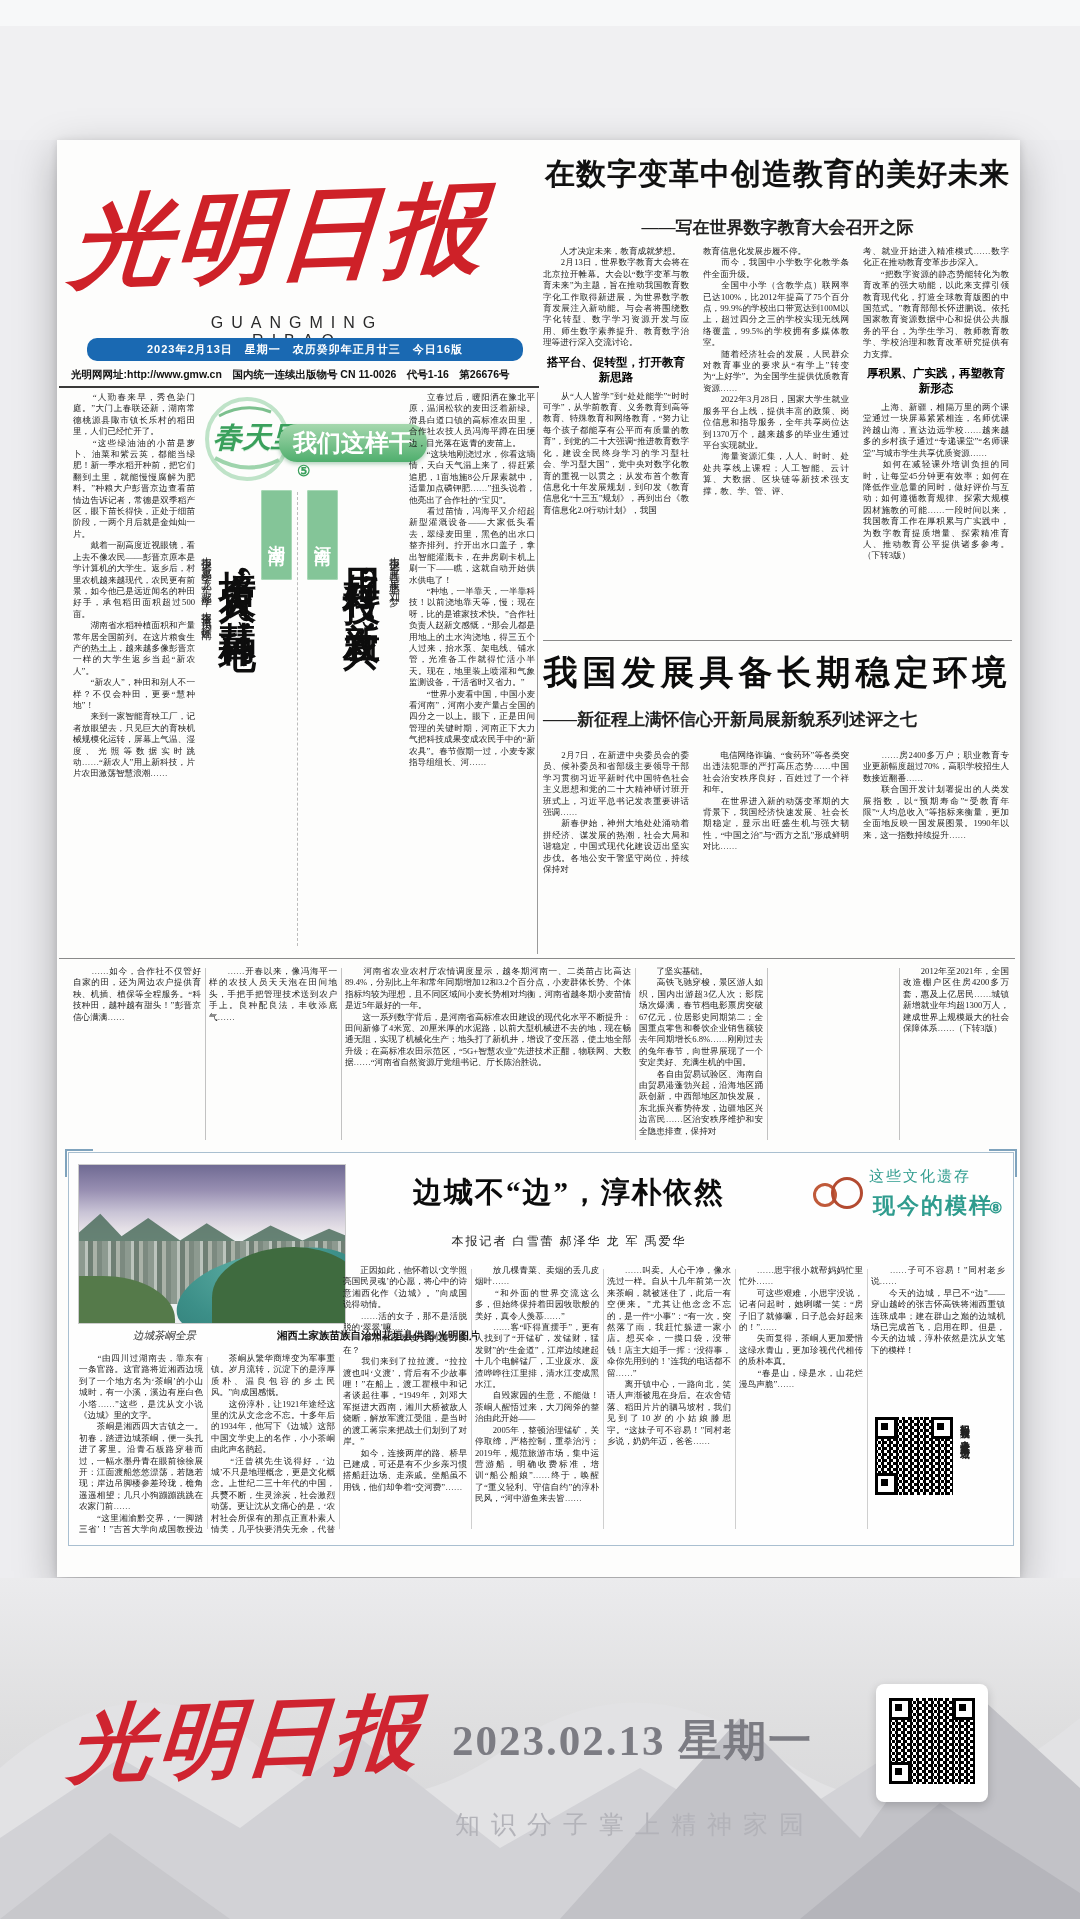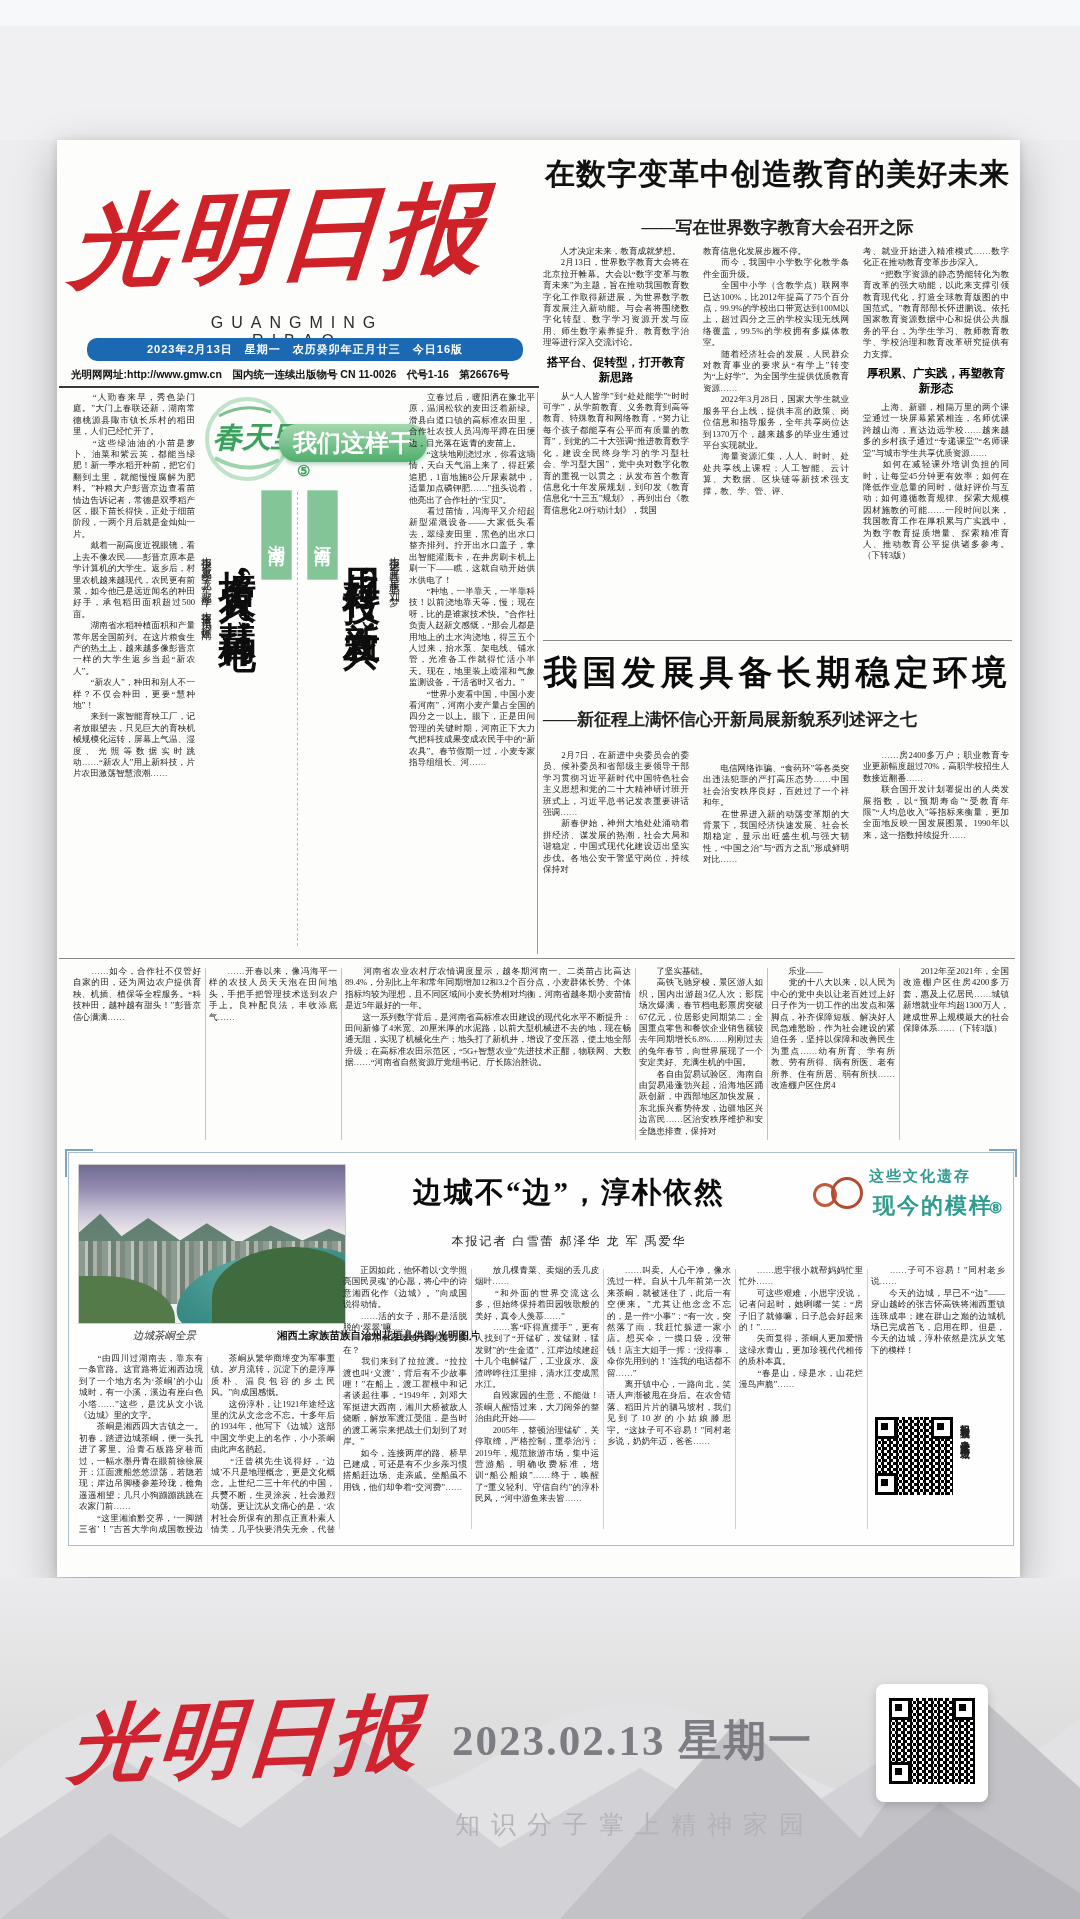--- a/index.html
+++ b/index.html
@@ -30,21 +30,21 @@
   .badge-pill{background:linear-gradient(180deg,#a6d8ae,#4fae6d);color:#fff;font-size:24px;font-weight:900;border-radius:18px;padding:3px 14px;margin-left:4px;white-space:nowrap;box-shadow:0 2px 4px rgba(60,140,90,.4);}
   .badge-num{color:#3aa05c;font-size:15px;font-weight:700;}
   .a2-title{left:486px;top:510px;width:469px;text-align:center;font-size:34px;font-weight:700;letter-spacing:5px;color:#0c0c0c;}
   .a2-sub{left:486px;top:568px;width:469px;text-align:left;font-size:17px;font-weight:700;color:#222;}
   .box{left:11px;top:1012px;width:944px;height:392px;border:1px solid #a9bfd0;background:#fefefe;}
   .corner{width:26px;height:26px;border:2px solid #7fa3bd;}
   .corner.tl{left:-4px;top:-4px;border-right:none;border-bottom:none;}
   .corner.tr{right:-4px;top:-4px;border-left:none;border-bottom:none;}
   .box-title{left:260px;top:20px;width:480px;text-align:center;font-size:29px;font-weight:700;color:#0b0b0b;letter-spacing:2px;}
   .box-byline{left:260px;top:80px;width:480px;text-align:center;font-size:12px;color:#222;letter-spacing:2px;font-family:"Liberation Serif",serif;}
-  .badge2-l1{color:#2f9c8e;font-size:15px;font-weight:700;letter-spacing:2px;}
+  .badge2-l1{color:#2f9c8e;font-size:15px;font-weight:400;letter-spacing:2px;}
   .badge2-l2{color:#2f9c8e;font-size:22px;font-weight:900;letter-spacing:2px;}
   .cloud{width:54px;height:40px;position:relative;}
   .cloud i{position:absolute;border:3px solid #c05a3a;border-radius:50%;}
   .photo{left:10px;top:12px;width:266px;height:158px;overflow:hidden;background:#cfd3e2;box-shadow:0 0 0 1px #ccc;}
   .ph-sky{position:absolute;inset:0;background:linear-gradient(180deg,#6f6a93 0%,#988fb2 16%,#c9c4d6 30%,#e4dfe6 40%,#eef0f2 48%);}
   .ph-mtn{position:absolute;left:0;top:24%;width:100%;height:34%;background:#4e6e5e;opacity:.85;clip-path:polygon(0 100%,0 55%,8% 20%,16% 62%,26% 28%,38% 70%,48% 38%,60% 75%,72% 42%,84% 70%,94% 48%,100% 60%,100% 100%);}
   .ph-town{position:absolute;left:0;top:48%;width:100%;height:40%;background:repeating-linear-gradient(90deg,#8d9a90 0 6px,#bcc4bd 6px 9px,#6f7f74 9px 14px,#aab2a8 14px 18px,#7c8a80 18px 23px);}
   .ph-river{position:absolute;left:36%;top:56%;width:72%;height:52%;background:radial-gradient(ellipse at 45% 10%,#5fb0a6 0%,#3c8f88 55%,#2f7a74 100%);border-radius:55% 40% 10% 60%/65% 55% 20% 50%;transform:rotate(-9deg);}
   .ph-green{position:absolute;right:-6%;bottom:-10%;width:56%;height:58%;background:#3f6b3f;border-radius:55% 45% 0 0;}
   .ph-green2{position:absolute;left:-6%;bottom:-12%;width:42%;height:42%;background:#557a4a;border-radius:0 65% 0 0;}
@@ -129,39 +129,37 @@
 　　“这块地刚浇过水，你看这墒情，天白天气温上来了，得赶紧追肥，1亩地施8公斤尿素就中，适量加点磷钾肥……”扭头说着，他亮出了合作社的“宝贝”。
 　　看过苗情，冯海平又介绍起新型灌溉设备——大家低头看去，翠绿麦田里，黑色的出水口整齐排列。拧开出水口盖子，拿出智能灌溉卡，在井房刷卡机上刷一下——瞧，这就自动开始供水供电了！
 　　“种地，一半靠天，一半靠科技！以前浇地靠天等，慢；现在呀，比的是谁家技术快。”合作社负责人赵新文感慨，“那会儿都是用地上的土水沟浇地，得三五个人过来，抬水泵、架电线、铺水管，光准备工作就得忙活小半天。现在，地里装上喷灌和气象监测设备，干活省时又省力。”
 　　“世界小麦看中国，中国小麦看河南”，河南小麦产量占全国的四分之一以上。眼下，正是田间管理的关键时期，河南正下大力气把科技成果变成农民手中的“新农具”。春节假期一过，小麦专家指导组组长、河……</div>
 
   <div class="abs hrule-thin" style="left:486px;top:500px;width:469px;"></div>
   <div class="abs a2-title serif">我国发展具备长期稳定环境</div>
   <div class="abs a2-sub serif">——新征程上满怀信心开新局展新貌系列述评之七</div>
   <div class="abs colbox bodytxt" style="left:486px;top:610px;width:146px;height:202px;">　　2月7日，在新进中央委员会的委员、候补委员和省部级主要领导干部学习贯彻习近平新时代中国特色社会主义思想和党的二十大精神研讨班开班式上，习近平总书记发表重要讲话强调……
 　　新春伊始，神州大地处处涌动着拼经济、谋发展的热潮，社会大局和谐稳定，中国式现代化建设迈出坚实步伐。各地公安干警坚守岗位，持续保持对</div>
-  <div class="abs colbox bodytxt" style="left:646px;top:610px;width:146px;height:202px;margin-top:13px;">　　电信网络诈骗、“食药环”等各类突出违法犯罪的严打高压态势……中国社会治安秩序良好，百姓过了一个祥和年。
+  <div class="abs colbox bodytxt" style="left:646px;top:610px;width:146px;height:202px;">　　电信网络诈骗、“食药环”等各类突出违法犯罪的严打高压态势……中国社会治安秩序良好，百姓过了一个祥和年。
 　　在世界进入新的动荡变革期的大背景下，我国经济快速发展、社会长期稳定，显示出旺盛生机与强大韧性，“中国之治”与“西方之乱”形成鲜明对比……</div>
   <div class="abs colbox bodytxt" style="left:806px;top:610px;width:146px;height:202px;">　　……房2400多万户；职业教育专业更新幅度超过70%，高职学校招生人数接近翻番……
 　　联合国开发计划署提出的人类发展指数，以“预期寿命”“受教育年限”“人均总收入”等指标来衡量，更加全面地反映一国发展图景。1990年以来，这一指数持续提升……</div>
 
   <div class="abs hrule-thin" style="left:2px;top:818px;width:956px;"></div>
   <div class="abs colbox bodytxt" style="left:16px;top:826px;width:128px;height:178px;">　　……如今，合作社不仅管好自家的田，还为周边农户提供育秧、机插、植保等全程服务。“科技种田，越种越有甜头！”彭晋京信心满满……</div>
   <div class="abs vline" style="left:148px;top:828px;height:172px;border-color:#c2c2c2;"></div>
   <div class="abs colbox bodytxt" style="left:152px;top:826px;width:128px;height:178px;">　　……开春以来，像冯海平一样的农技人员天天泡在田间地头，手把手把管理技术送到农户手上。良种配良法，丰收添底气……</div>
   <div class="abs vline" style="left:284px;top:828px;height:172px;border-color:#c2c2c2;"></div>
   <div class="abs colbox bodytxt" style="left:288px;top:826px;width:286px;height:178px;">　　河南省农业农村厅农情调度显示，越冬期河南一、二类苗占比高达89.4%，分别比上年和常年同期增加12和3.2个百分点，小麦群体长势、个体指标均较为理想，且不同区域间小麦长势相对均衡，河南省越冬期小麦苗情是近5年最好的一年。
 　　这一系列数字背后，是河南省高标准农田建设的现代化水平不断提升：田间新修了4米宽、20厘米厚的水泥路，以前大型机械进不去的地，现在畅通无阻，实现了机械化生产；地头打了新机井，增设了变压器，使土地全部升级；在高标准农田示范区，“5G+智慧农业”先进技术正酣，物联网、大数据……“河南省自然资源厅党组书记、厅长陈治胜说。</div>
   <div class="abs vline" style="left:578px;top:828px;height:172px;border-color:#c2c2c2;"></div>
   <div class="abs colbox bodytxt" style="left:582px;top:826px;width:124px;height:178px;">　　了坚实基础。
 　　高铁飞驰穿梭，景区游人如织，国内出游超3亿人次；影院场次爆满，春节档电影票房突破67亿元，位居影史同期第二；全国重点零售和餐饮企业销售额较去年同期增长6.8%……刚刚过去的兔年春节，向世界展现了一个安定美好、充满生机的中国。
 　　各自由贸易试验区、海南自由贸易港蓬勃兴起，沿海地区踊跃创新，中西部地区加快发展，东北振兴蓄势待发，边疆地区兴边富民……区治安秩序维护和安全隐患排查，保持对</div>
   <div class="abs vline" style="left:710px;top:828px;height:172px;border-color:#c2c2c2;"></div>
-  <div class="abs colbox bodytxt" style="left:714px;top:826px;width:124px;height:178px;">　　乐业——
-　　党的十八大以来，以人民为中心的党中央以让老百姓过上好日子作为一切工作的出发点和落脚点，补齐保障短板、解决好人民急难愁盼，作为社会建设的紧迫任务，坚持以保障和改善民生为重点……幼有所育、学有所教、劳有所得、病有所医、老有所养、住有所居、弱有所扶……改造棚户区住房4</div>
   <div class="abs vline" style="left:842px;top:828px;height:172px;border-color:#c2c2c2;"></div>
   <div class="abs colbox bodytxt" style="left:846px;top:826px;width:106px;height:178px;">　　2012年至2021年，全国改造棚户区住房4200多万套，惠及上亿居民……城镇新增就业年均超1300万人，建成世界上规模最大的社会保障体系……（下转3版）</div>
 
   <div class="abs box">
     <div class="abs corner tl"></div>
     <div class="abs corner tr"></div>
 
     <div class="abs photo">
       <div class="ph-sky"></div>
       <div class="ph-mtn"></div>

